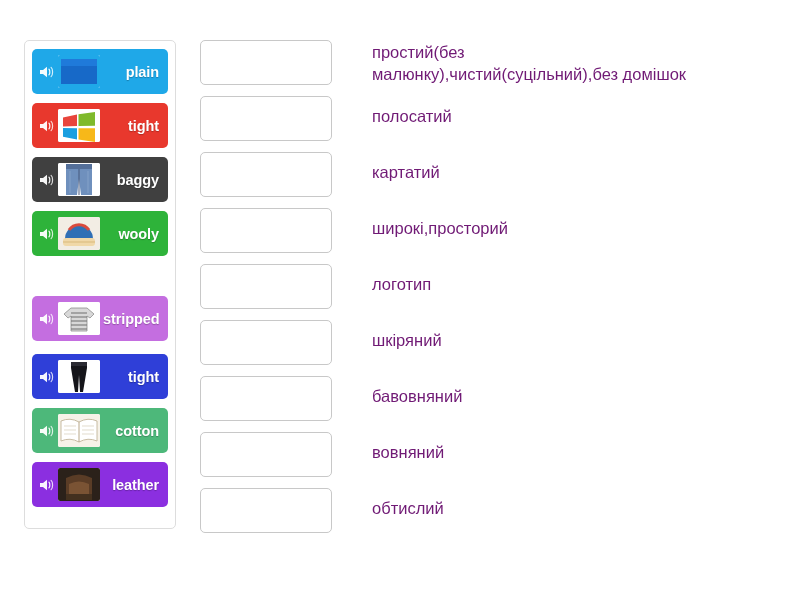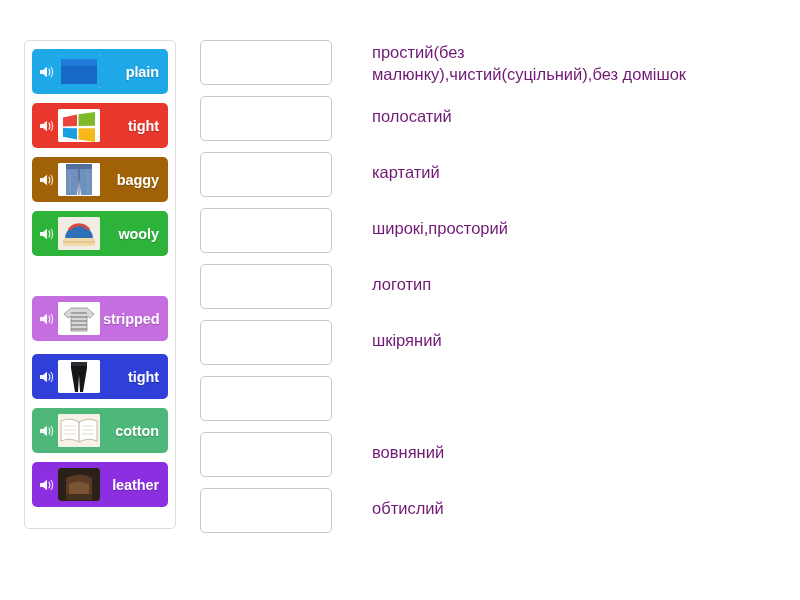--- a/index.html
+++ b/index.html
@@ -143,21 +143,21 @@
             <g transform="translate(5,3)">
               <path d="M0 5.5 L14 2.5 L14 14 L0 14.5 Z" fill="#e8453c"></path>
               <path d="M15.5 2.2 L32 0 L32 13.8 L15.5 14 Z" fill="#7fba2b"></path>
               <path d="M0 16 L14 16.2 L14 27.5 L0 24.8 Z" fill="#1a9fe0"></path>
               <path d="M15.5 16.2 L32 16.2 L32 30 L15.5 27.6 Z" fill="#f7b819"></path>
             </g>
           </svg>
         </span>
         <span class="card-label">tight</span>
       </div>
-      <div class="card" style="background: #a16207;">
+      <div class="card" style="background: #404040;">
         <span class="speaker">
           <svg viewBox="0 0 18 18" width="18" height="18" aria-hidden="true">
             <path d="M2 7h3l4-3.2v10.4L5 11H2z" fill="#ffffff" opacity="0.95"></path>
             <path d="M11 6.2c1.1.9 1.1 4.7 0 5.6" stroke="#ffffff" stroke-width="1.2" fill="none" stroke-linecap="round" opacity="0.95"></path>
             <path d="M13.1 4.4c2 1.7 2 7.5 0 9.2" stroke="#ffffff" stroke-width="1.2" fill="none" stroke-linecap="round" opacity="0.8"></path>
           </svg>
         </span>
         <span class="thumb">
           <svg viewBox="0 0 42 33">
             <rect width="42" height="33" fill="#ffffff"></rect>
@@ -285,20 +285,21 @@
       <div class="row">
         <div class="drop-slot"></div>
         <div class="row-text">логотип</div>
       </div>
       <div class="row">
         <div class="drop-slot"></div>
         <div class="row-text">шкіряний</div>
       </div>
       <div class="row">
         <div class="drop-slot"></div>
+        <div class="row-text">бавовняний</div>
       </div>
       <div class="row">
         <div class="drop-slot"></div>
         <div class="row-text">вовняний</div>
       </div>
       <div class="row">
         <div class="drop-slot"></div>
         <div class="row-text">обтислий</div>
       </div>
     </div>

